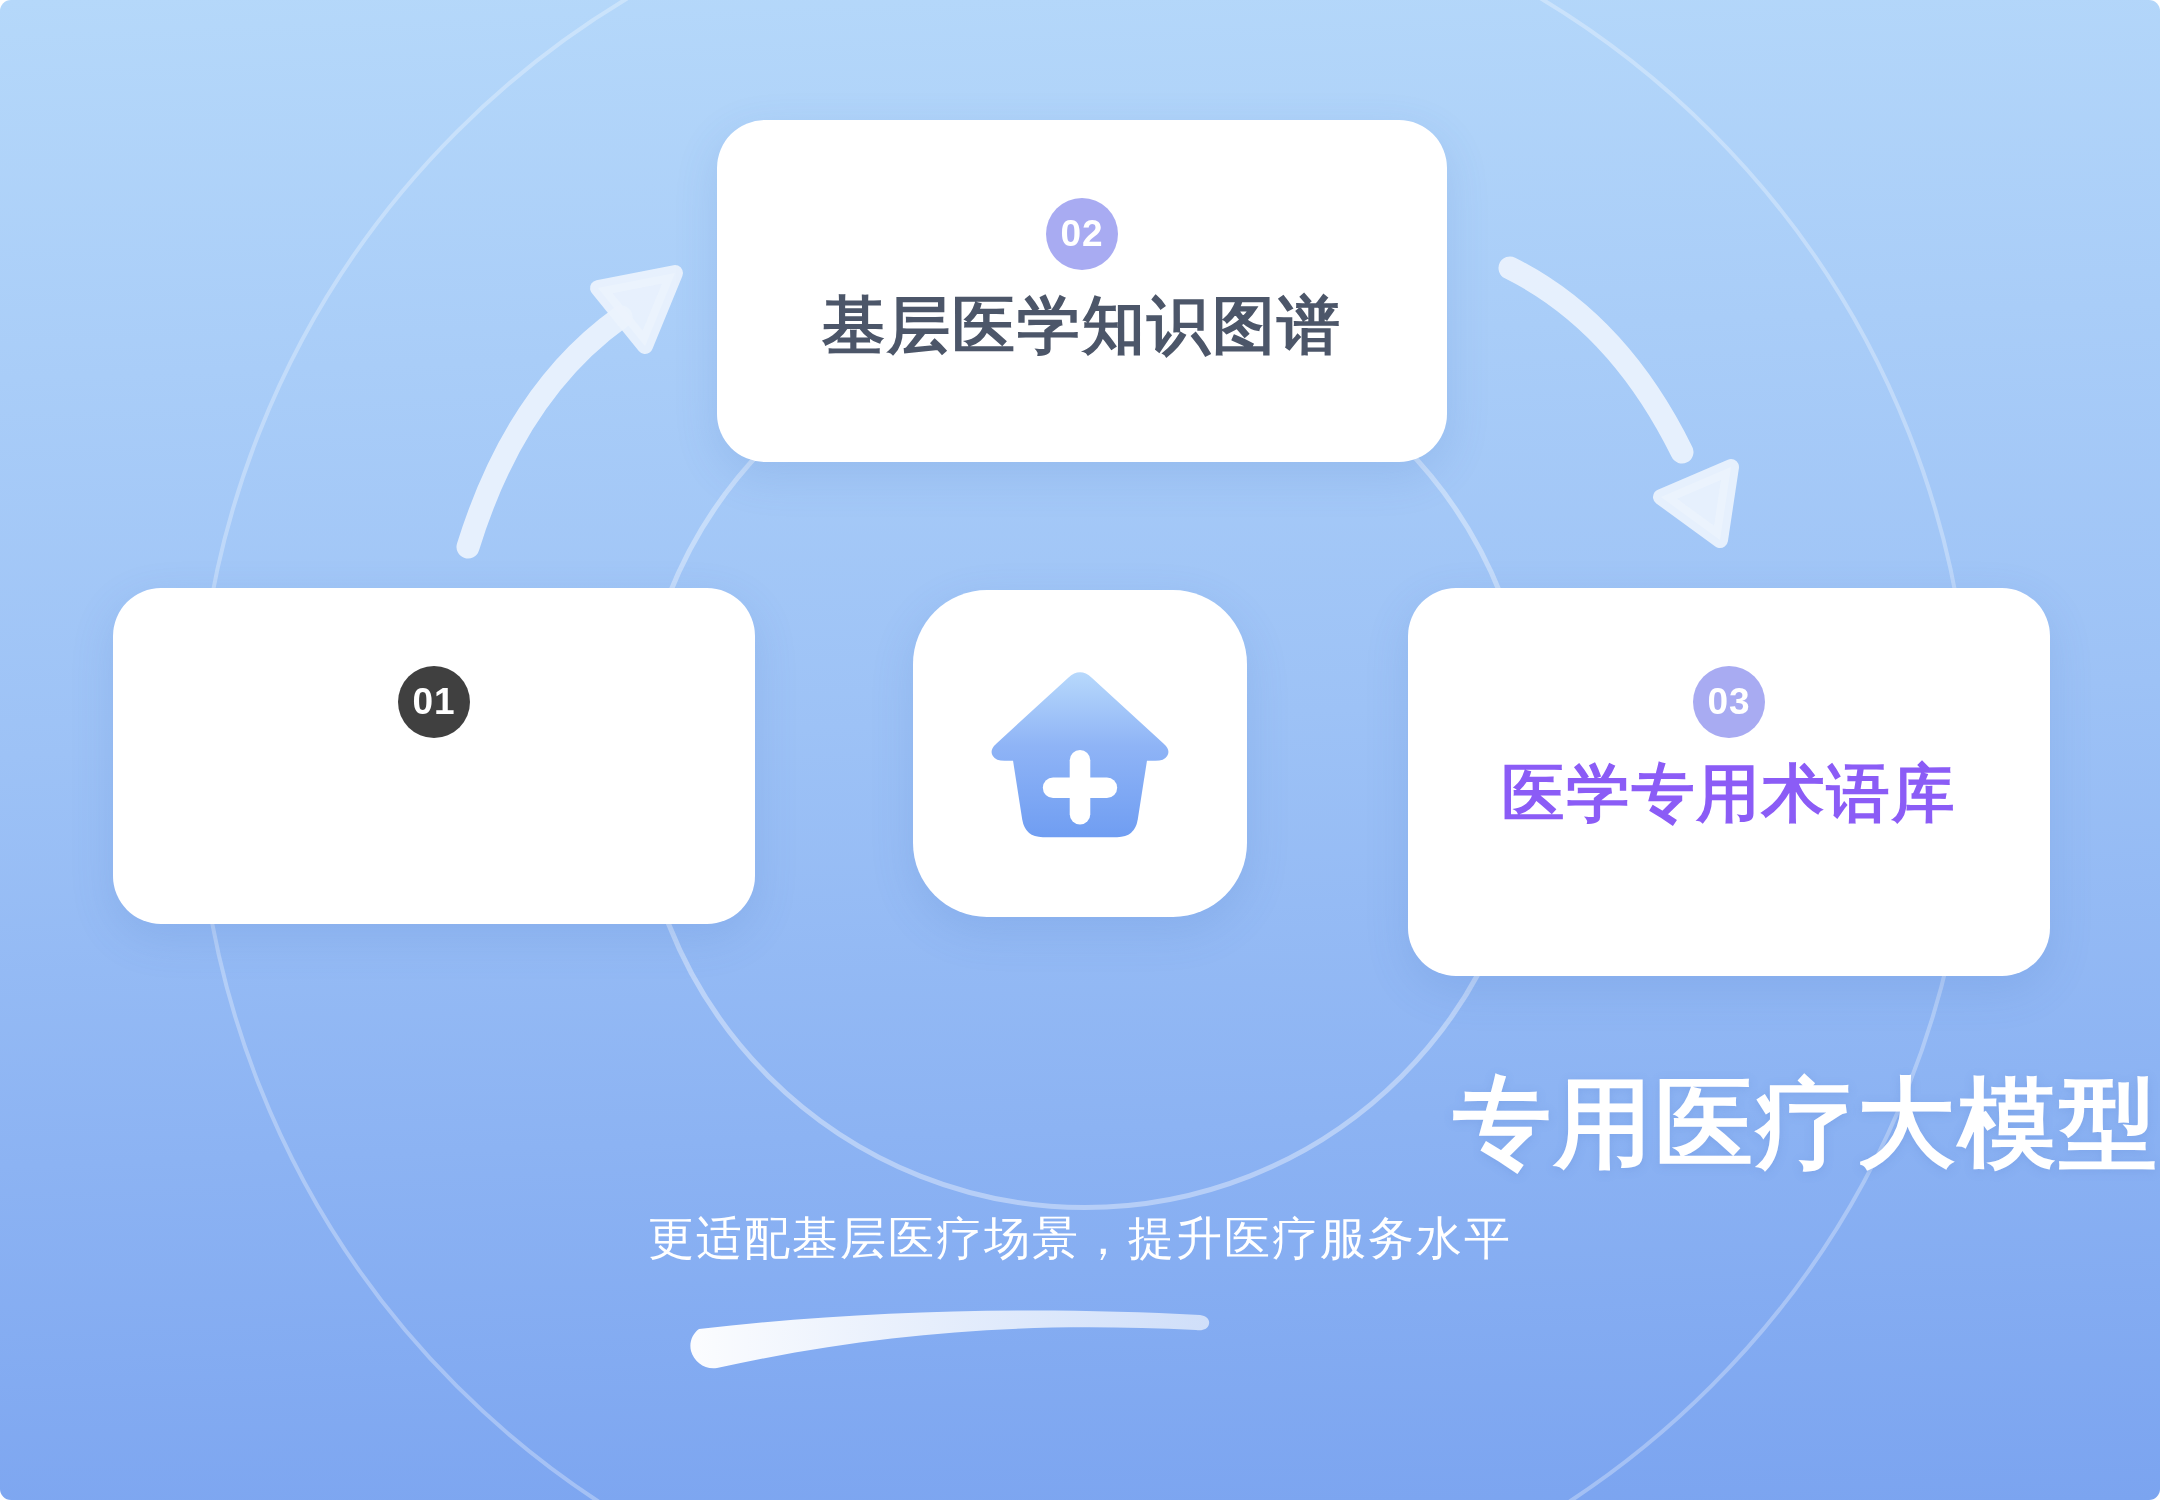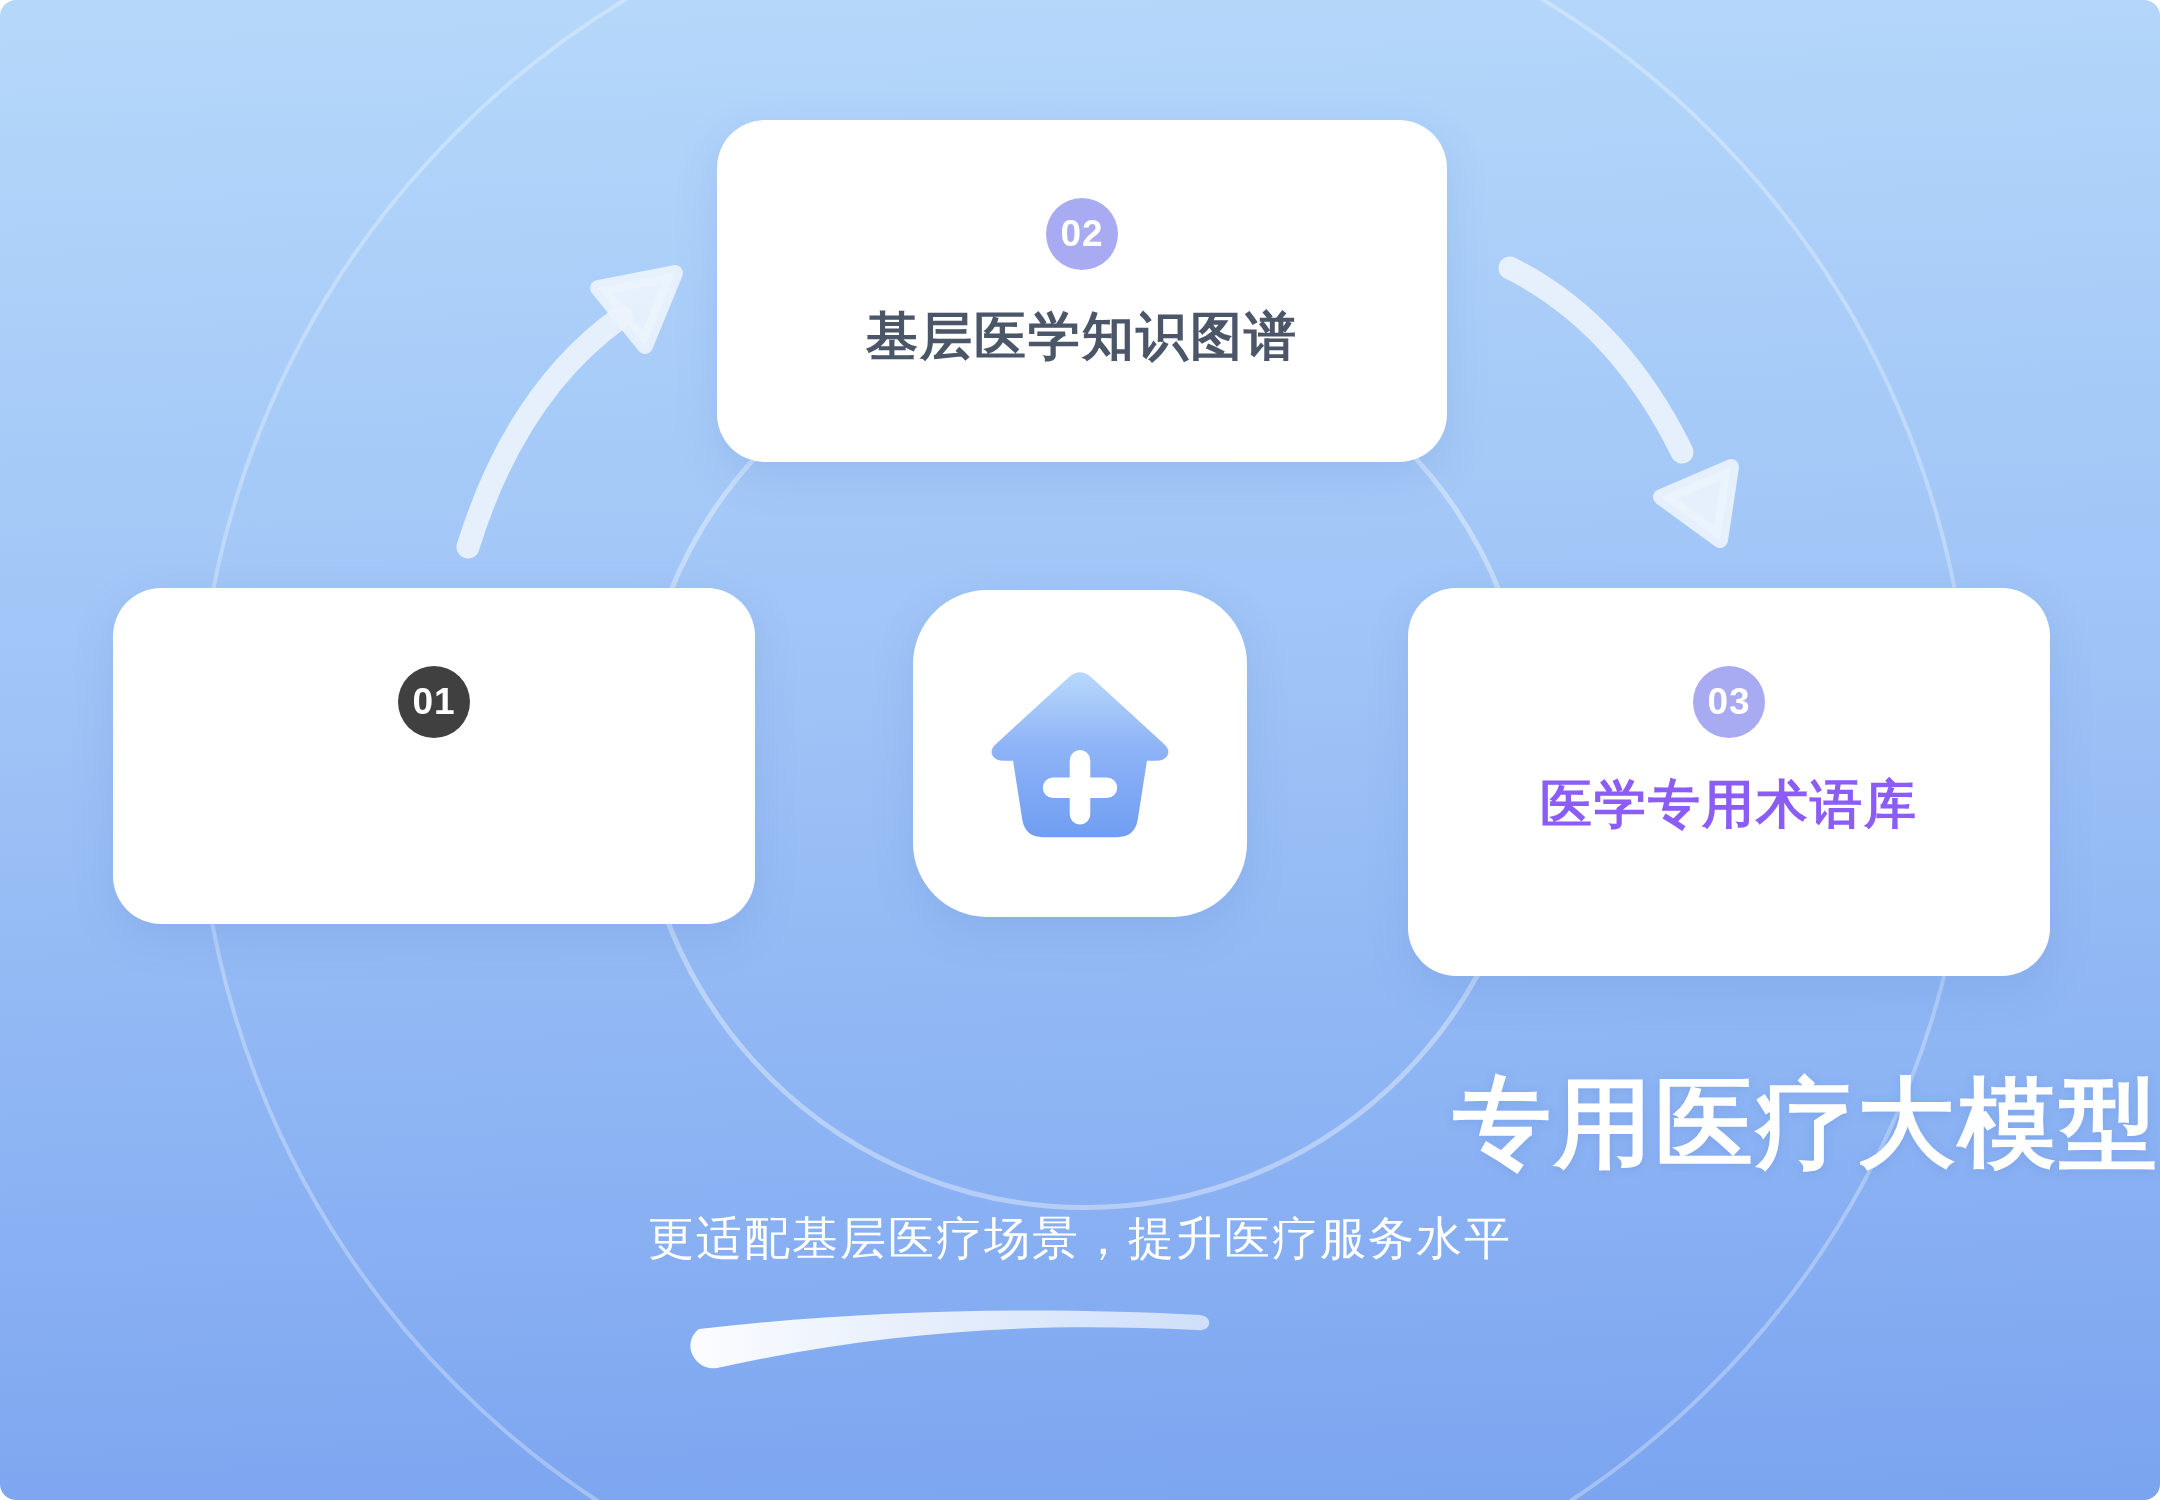--- a/index.html
+++ b/index.html
@@ -1,19 +1,19 @@
 <!DOCTYPE html>
 <html><head>
 <meta charset="utf-8">
 <style>
   html,body{margin:0;padding:0;background:#ffffff;}
   .stage{
     position:relative;
     width:2160px;height:1500px;
-    border-radius:16px;
+    border-radius:11px;
     overflow:hidden;
     background:linear-gradient(178deg,#b5d8fa 0%, #9dc2f6 48%, #7ba4f0 100%);
     font-family:"Liberation Sans","DejaVu Sans",sans-serif;
   }
   
   .bg-circle{position:absolute;border-radius:50%;pointer-events:none;}
   .bg-circle.outer{
     left:195px;top:-130px;width:1770px;height:1770px;
     border:4px solid rgba(255,255,255,0.30);
   }
@@ -33,22 +33,22 @@
   .card.top{left:717px;top:120px;width:730px;height:342px;}
   .card.left{left:113px;top:588px;width:642px;height:336px;}
   .card.right{left:1408px;top:588px;width:642px;height:388px;}
   .badge{
     width:72px;height:72px;border-radius:50%;
     display:flex;align-items:center;justify-content:center;
     color:#ffffff;font-size:37px;font-weight:bold;
     letter-spacing:1px;
   }
   .card-title{
-    margin-top:40px;
-    font-size:52px;font-weight:bold;line-height:1;
+    margin-top:24px;
+    font-size:63px;font-weight:bold;line-height:1;
     letter-spacing:2px;white-space:nowrap;
   }
   
   .center-tile{
     position:absolute;left:913px;top:590px;width:334px;height:327px;
     background:#ffffff;border-radius:74px;
     box-shadow:0 14px 44px rgba(70,110,190,0.16);
     display:flex;align-items:center;justify-content:center;
   }
   

